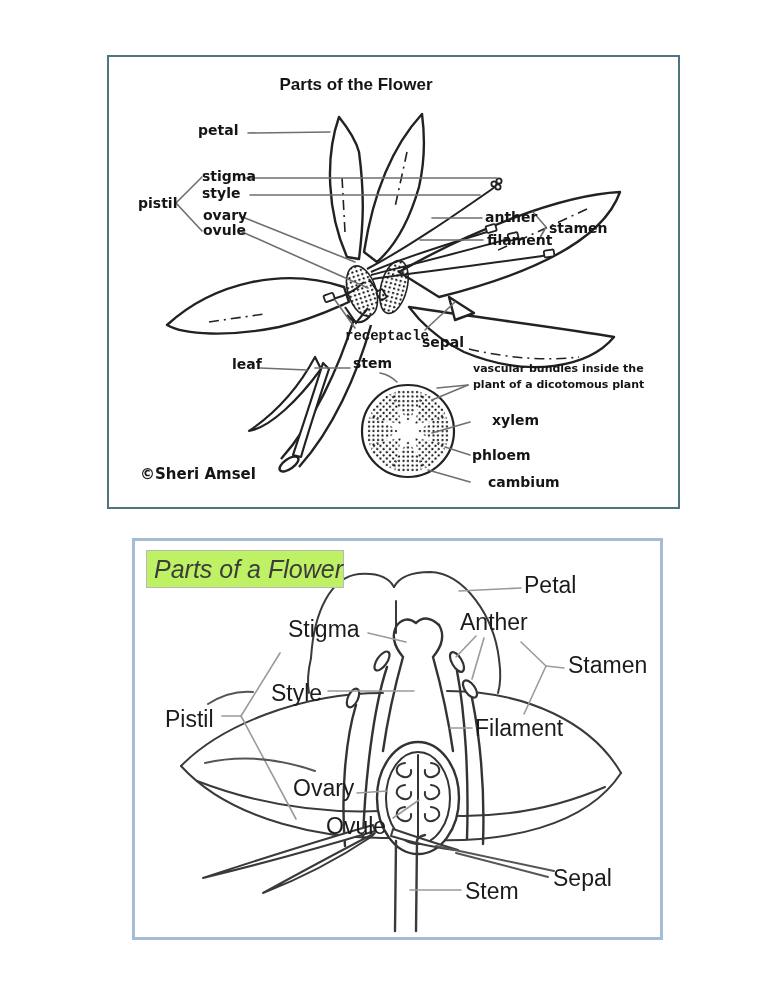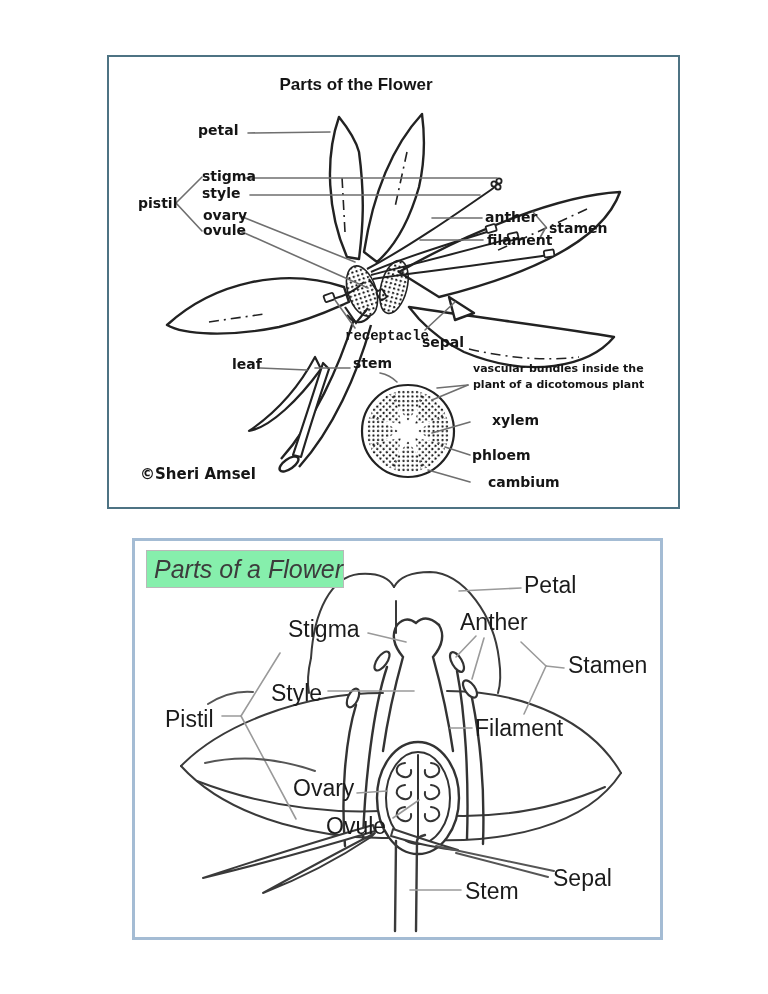--- a/index.html
+++ b/index.html
@@ -10,21 +10,21 @@
   .panel-bottom{left:132px;top:538px;width:531px;height:402px;border:3px solid #a4bcd4;}
   .art{position:absolute;left:0;top:0;}
   .t-title{position:absolute;left:141px;top:18px;width:212px;text-align:center;
            font-family:Liberation Sans, sans-serif;font-weight:700;font-size:17px;color:#141414;}
   .t-lbl{position:absolute;font-family:"DejaVu Sans",sans-serif;font-weight:700;
          font-size:14px;color:#151515;white-space:nowrap;line-height:1.1;}
   .t-sm{font-size:11px;}
   .t-credit{position:absolute;font-family:"DejaVu Sans",sans-serif;font-weight:700;
             font-size:15px;color:#151515;}
   .b-title-box{position:absolute;left:11px;top:9px;width:196px;height:36px;
-               border:1.5px solid #b9b9b9;background:#86efac;display:flex;align-items:center;}
+               border:1.5px solid #b9b9b9;background:#bef264;display:flex;align-items:center;}
   .b-title{font-family:"Liberation Sans",sans-serif;font-style:italic;font-size:25px;
            color:#3c3c3c;padding-left:7px;white-space:nowrap;}
   .b-lbl{position:absolute;font-family:"Liberation Sans",sans-serif;font-size:23px;
          color:#1b1b1b;white-space:nowrap;line-height:1.0;}
 </style>
 </head>
 <body>
 
 <div class="page">
 

